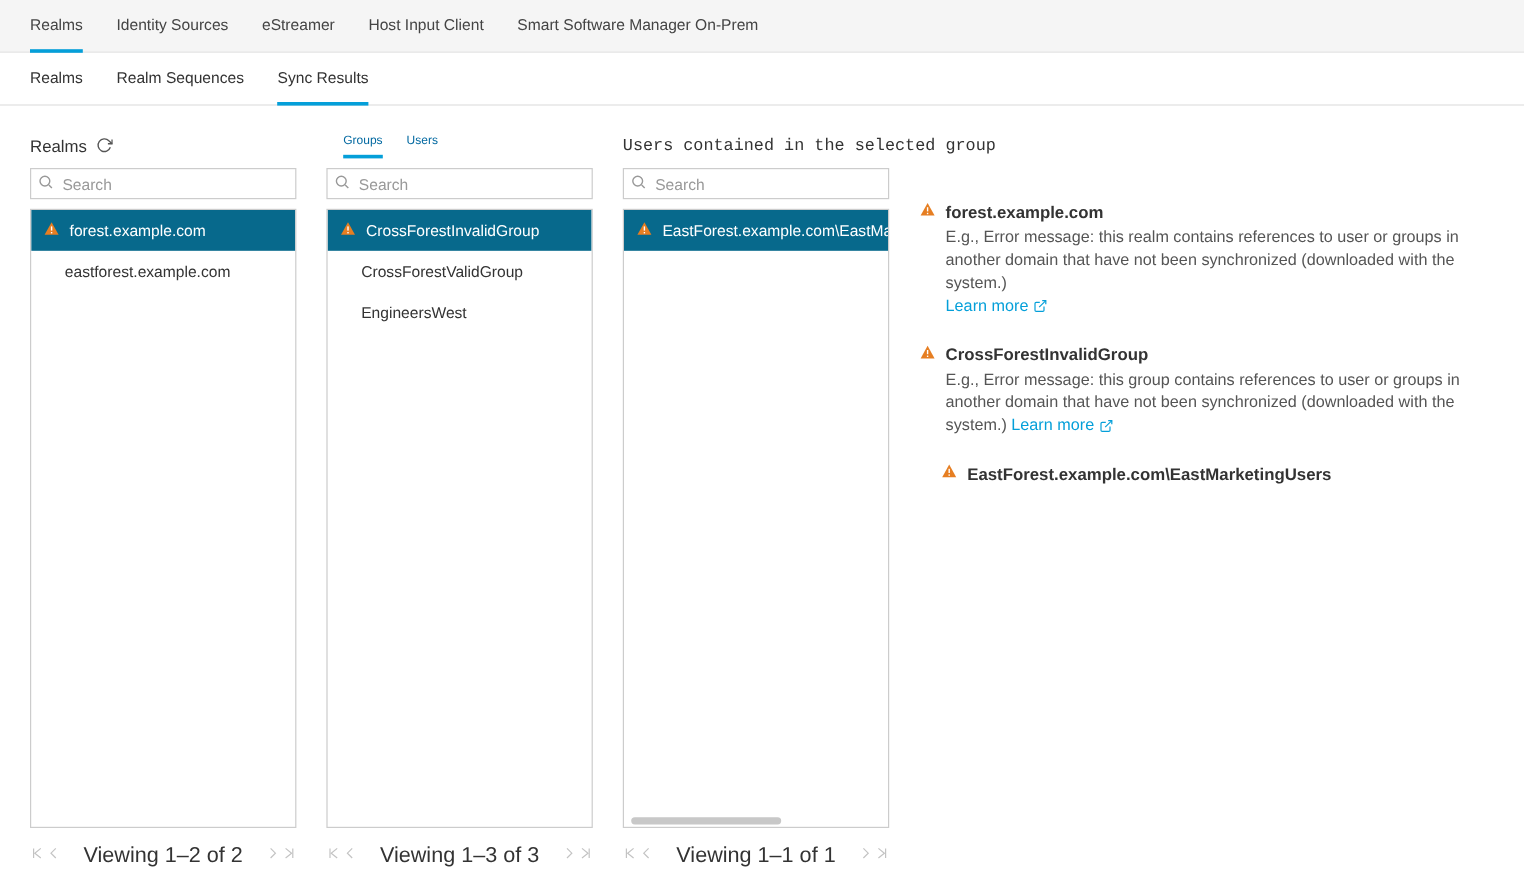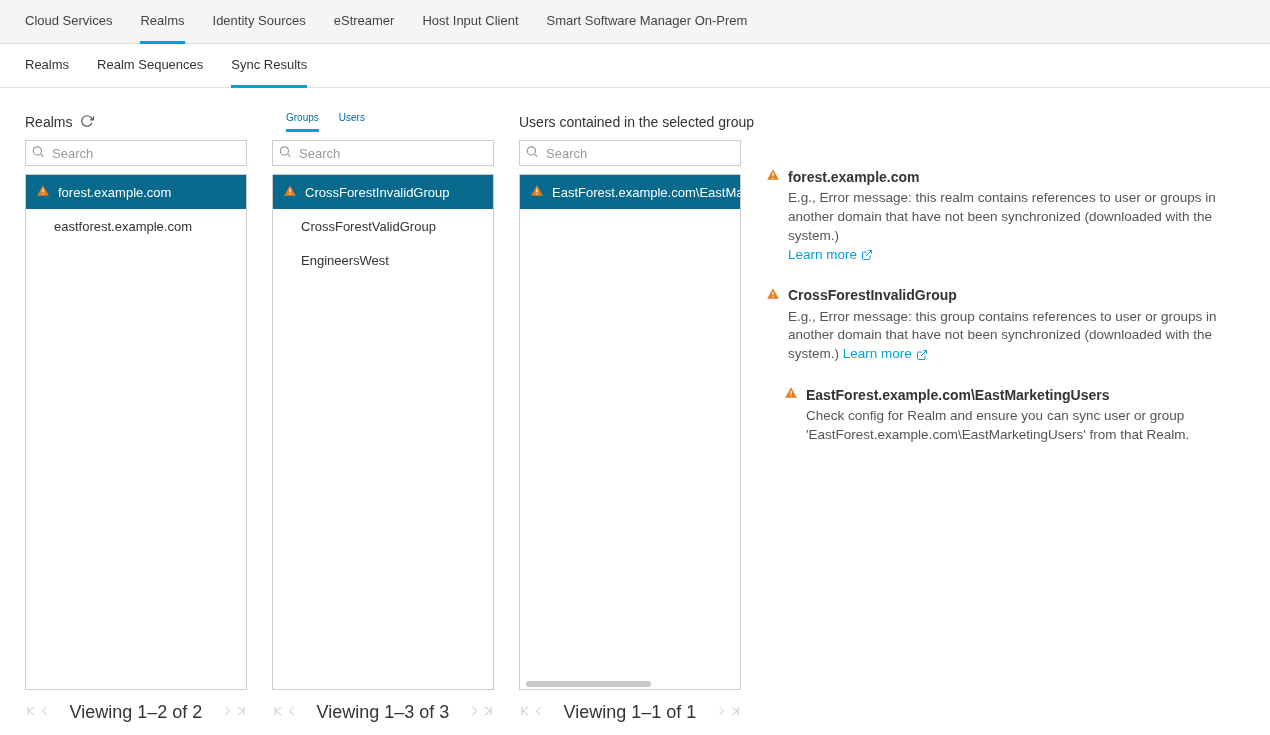--- a/index.html
+++ b/index.html
@@ -48,21 +48,20 @@
   .info-block.nested { margin-left: 18px; }
   .info-head { display: flex; align-items: center; gap: 8px; margin-bottom: 4px; }
   .info-title { font-weight: 600; color: #333; font-size: 14px; }
   .info-body { color: #555; font-size: 13.5px; line-height: 1.4; padding-left: 22px; }
   .learn-more { color: #049fd9; text-decoration: none; cursor: pointer; display: inline-flex; align-items: center; gap: 4px; }
 </style>
 </head>
 <body>
 
 <div class="top-tabs">
-  <div class="top-tab">Cloud Services</div>
   <div class="top-tab active">Realms</div>
   <div class="top-tab">Identity Sources</div>
   <div class="top-tab">eStreamer</div>
   <div class="top-tab">Host Input Client</div>
   <div class="top-tab">Smart Software Manager On-Prem</div>
 </div>
 
 <div class="sub-tabs">
   <div class="sub-tab">Realms</div>
   <div class="sub-tab">Realm Sequences</div>
@@ -180,21 +179,21 @@
         <span class="pager-btn"><svg width="12" height="12" viewBox="0 0 24 24" fill="none" stroke="#888" stroke-width="2">
               <polyline points="6 4 16 12 6 20"></polyline>
               <line x1="18" y1="4" x2="18" y2="20"></line>
             </svg></span>
       </div>
     </div>
   </div>
 
   <div class="panel">
     <div class="panel-header">
-      <span class="panel-title" style="white-space:nowrap;">Users contained in the selected group</span>
+      <span class="panel-title" style="white-space:nowrap;font-family:Liberation Mono, monospace;">Users contained in the selected group</span>
     </div>
     <div class="search-box">
       <span class="search-icon">
         <svg width="14" height="14" viewBox="0 0 24 24" fill="none" stroke="#999" stroke-width="2">
             <circle cx="11" cy="11" r="7"></circle>
             <line x1="21" y1="21" x2="16.65" y2="16.65"></line>
           </svg>
       </span>
       <input type="text" placeholder="Search" style="">
     </div>
@@ -283,19 +282,16 @@
 
     <div class="info-block nested">
       <div class="info-head">
         <span><svg width="14" height="14" viewBox="0 0 24 24">
               <path fill="#e67e22" d="M12 2 L22 20 L2 20 Z"></path>
               <rect x="11" y="8" width="2" height="6" fill="#fff"></rect>
               <rect x="11" y="16" width="2" height="2" fill="#fff"></rect>
             </svg></span>
         <span class="info-title">EastForest.example.com\EastMarketingUsers</span>
       </div>
-      <div class="info-body">
-        <span>Check config for Realm and ensure you can sync user or group 'EastForest.example.com\EastMarketingUsers' from that Realm.</span>
-      </div>
     </div>
   </div>
 
 </div>
 
 </body></html>

